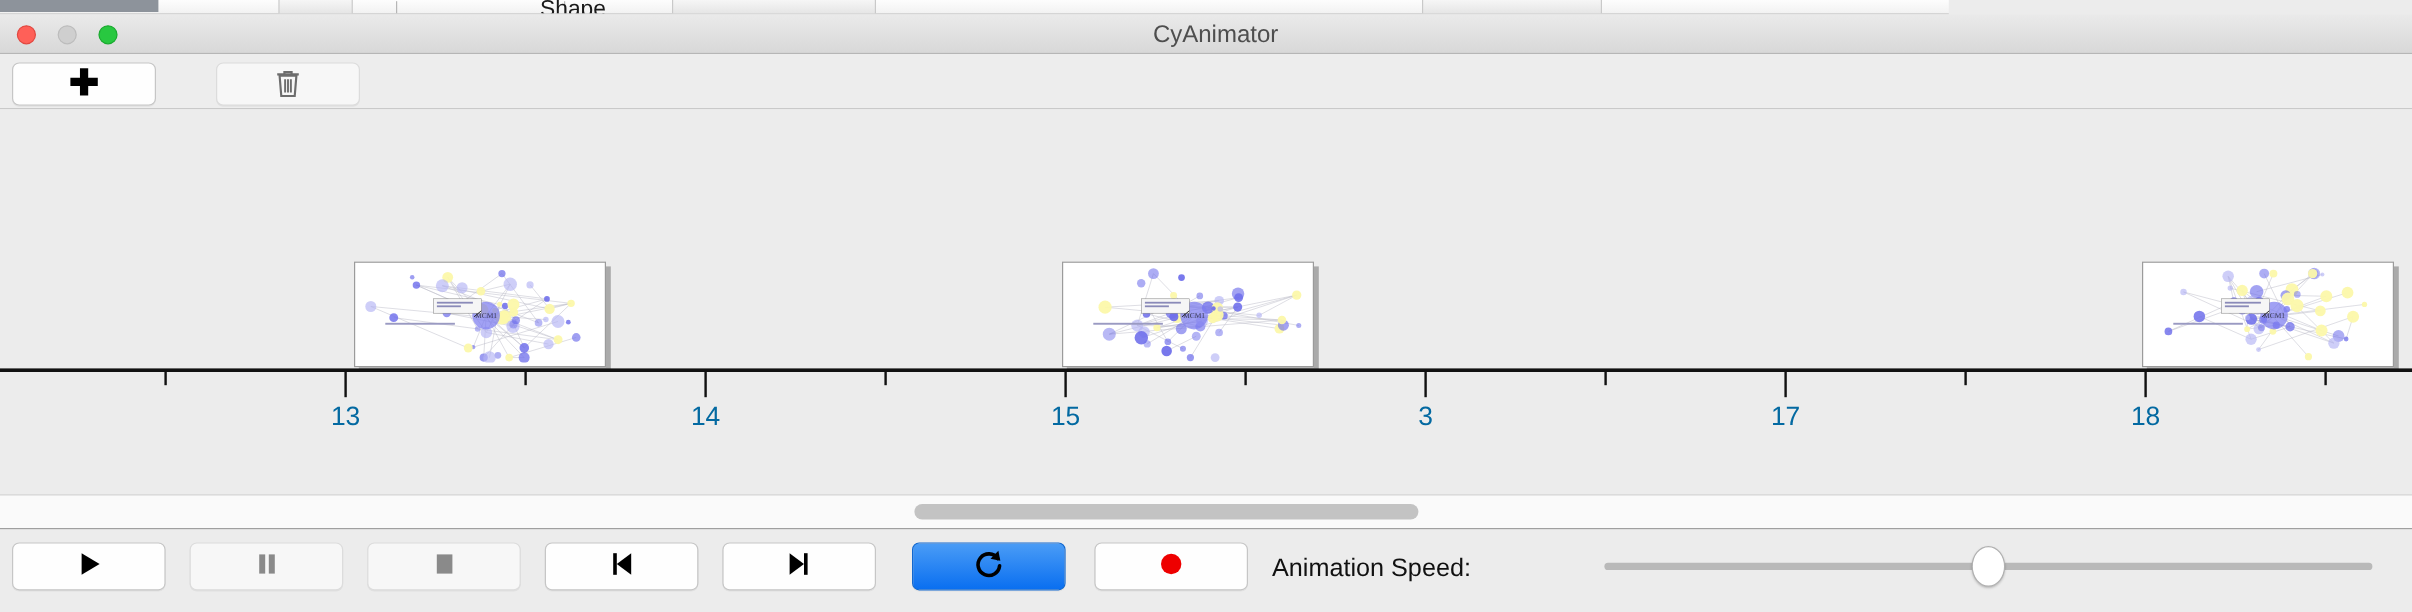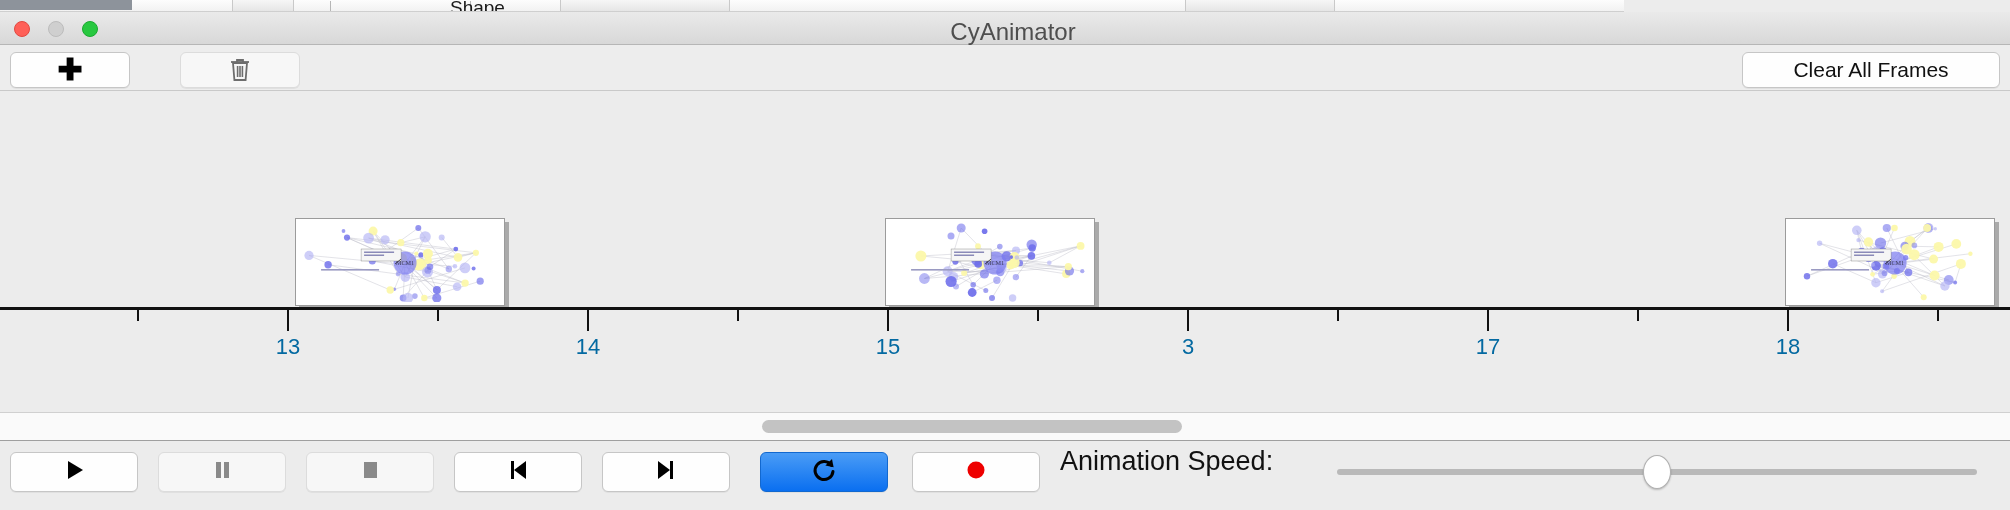--- a/index.html
+++ b/index.html
@@ -37,21 +37,21 @@
     position: absolute; left: 0; top: 12px; width: 2010px; height: 33px;
     background: linear-gradient(#eaeaea, #d8d8d8);
     border-bottom: 1px solid #b6b6b6;
   }
   .traffic { position: absolute; top: 9px; width: 16px; height: 16px; border-radius: 50%; }
   .tl-close { left: 14px; background: #ff6058; border: 1px solid #e14840; }
   .tl-min   { left: 48px; background: #cfcfcf; border: 1px solid #bcbcbc; }
   .tl-max   { left: 82px; background: #28c840; border: 1px solid #1aaa2f; }
   .title-text {
     position: absolute; left: 16px; right: 0; top: 6px; text-align: center;
-    font-size: 24px; color: #4e4e4e;
+    font-size: 20px; color: #4e4e4e;
     font-family: "Liberation Sans", sans-serif;
   }
 
   
   .toolbar {
     position: absolute; left: 0; top: 45px; width: 2010px; height: 46px;
     background: #ededed; border-bottom: 1px solid #c9c9c9;
   }
   .btn {
     position: absolute; background: #fefefe;
@@ -124,21 +124,21 @@
     background: #fefefe; border: 1px solid #c6c6c6; border-radius: 6px;
     display: flex; align-items: center; justify-content: center;
     box-shadow: 0 1px 0 rgba(0,0,0,.05); cursor: pointer;
   }
   .tbtn.dim { background: #f7f7f7; border-color: #dcdcdc; }
   .tbtn.active {
     background: linear-gradient(#4a9cf6, #0a6ff0);
     border: 1px solid #1268cf;
   }
   .speed-label {
-    position: absolute; top: 4px; font-size: 27px; color: #111; white-space: nowrap;
+    position: absolute; top: 20px; font-size: 21px; color: #111; white-space: nowrap;
   }
   .slider { position: absolute; top: 10px; height: 40px; }
   .slider-track {
     position: absolute; left: 0; right: 0; top: 17px; height: 6px;
     background: #b9b9b9; border-radius: 3px;
   }
   .slider-thumb {
     position: absolute; top: 3px; width: 28px; height: 34px;
     background: #fff; border: 1px solid #b0b0b0; border-radius: 50%;
     box-shadow: 0 1px 2px rgba(0,0,0,.22);
@@ -174,23 +174,20 @@
     <div class="btn btn-add">
       <span class="plus-glyph">✚</span>
     </div>
     <div class="btn btn-del dim">
       <svg width="22" height="26" viewBox="0 0 22 26">
         <path d="M2 5 H20" stroke="#6d6d6d" stroke-width="1.8" fill="none"></path>
         <path d="M8 5 V3 H14 V5" stroke="#6d6d6d" stroke-width="1.8" fill="none"></path>
         <path d="M4 6 L5.4 23 H16.6 L18 6 Z" stroke="#6d6d6d" stroke-width="1.8" fill="none"></path>
         <path d="M8.6 9 V20 M11 9 V20 M13.4 9 V20" stroke="#6d6d6d" stroke-width="1.6"></path>
       </svg>
-    </div>
-    <div class="btn btn-clear">
-      <span>Clear All Frames</span>
     </div>
   </div>
 
   <div class="timeline">
     <div class="track" id="frames-track">
         <div class="frame" style="left: 295px;">
           <div class="frame-inner"><svg width="204" height="82" viewBox="0 0 204 82">
               <rect width="204" height="82" fill="#ffffff"></rect>
               <line x1="106.1" y1="41.0" x2="125.3" y2="76.0" stroke="#b9b9c6" stroke-width="0.4"></line>
               <line x1="106.1" y1="41.0" x2="104.1" y2="76.0" stroke="#b9b9c6" stroke-width="0.4"></line>

